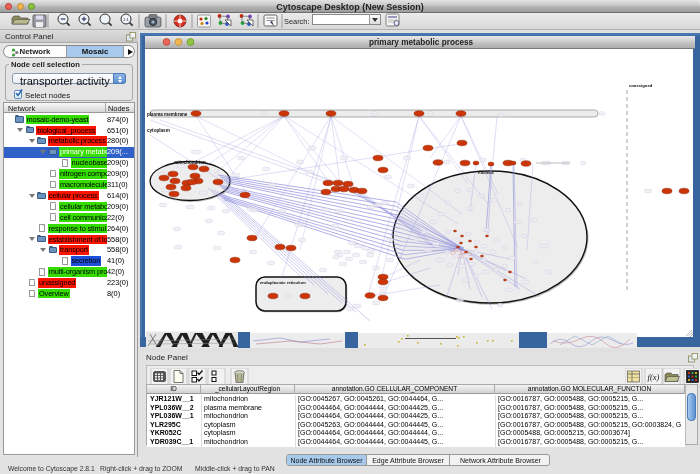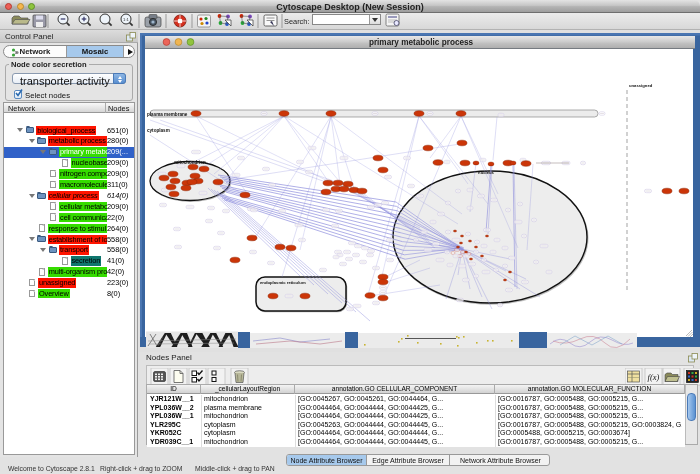--- a/index.html
+++ b/index.html
@@ -641,40 +641,46 @@
           <circle cx="6" cy="4.5" r="1.6" fill="#888"></circle>
           <circle cx="2.5" cy="7" r="1.6" fill="#3a3"></circle>
           <path d="M2.5,2 L6,4.5 L2.5,7" stroke="#666" stroke-width="0.6" fill="none"></path>
         </svg>
     <div class="abs" style="left:62px;top:0;width:57px;height:13px;background:#a6c9ec;border-left:1px solid #999;font-size:7.8px;font-weight:bold;color:#111;text-align:center;line-height:12px;">Mosaic</div>
     <div class="abs" style="left:119px;top:0;width:13px;height:13px;border-left:1px solid #999;">
       <div class="abs" style="left:3.5px;top:3px;width:0;height:0;border-top:3.5px solid transparent;border-bottom:3.5px solid transparent;border-left:5.5px solid #111;"></div>
     </div>
   </div>
   <div class="abs" style="left:5px;top:34px;width:128px;height:37px;border:1px solid #aaa;border-radius:3px;"></div>
-  <div class="abs" style="left:9px;top:29.5px;background:#e4e4e4;padding:0 2px;font-size:7.6px;font-weight:bold;color:#222;">Node color secretion</div>
+  <div class="abs" style="left:9px;top:29.5px;background:#e4e4e4;padding:0 2px;font-size:7.6px;font-weight:bold;color:#222;">Node cell selection</div>
   <div class="abs" style="left:12px;top:43px;width:114px;height:11px;background:linear-gradient(#fff,#e8eef6);border:1px solid #8a9ab0;border-radius:3px;">
     <div class="abs" style="left:7px;top:1px;font-size:11px;color:#111;">transporter activity</div>
     <div class="abs" style="right:-1px;top:-1px;width:13px;height:11px;background:linear-gradient(#8db6e4,#5a8fd0);border:1px solid #4a7ab8;border-radius:0 3px 3px 0;">
       <div class="abs" style="left:3.5px;top:1.5px;width:0;height:0;border-left:2.5px solid transparent;border-right:2.5px solid transparent;border-bottom:3px solid #fff;"></div>
       <div class="abs" style="left:3.5px;top:6px;width:0;height:0;border-left:2.5px solid transparent;border-right:2.5px solid transparent;border-top:3px solid #fff;"></div>
     </div>
   </div>
   <div class="abs" style="left:13.5px;top:60px;width:8.5px;height:8.5px;background:linear-gradient(#fff,#dce8f4);border:1px solid #5a8ac0;border-radius:2px;"></div>
   <svg class="abs" style="left:14px;top:58px;" width="10" height="10" viewBox="0 0 10 10">
         <path d="M2,5 L4,7.5 L8,1.5" stroke="#2a6ab0" stroke-width="1.6" fill="none"></path>
       </svg>
   <div class="abs" style="left:25px;top:60.5px;font-size:7.8px;color:#111;">Select nodes</div>
   <div class="abs" style="left:3px;top:72px;width:132px;height:353px;background:#fff;border:1px solid #999;overflow:hidden;">
     <div class="abs" style="left:0;top:0;width:132px;height:10px;background:linear-gradient(#f8f8f8,#d6d6d6);border-bottom:1px solid #999;">
       <div class="abs" style="left:4px;top:1px;font-size:7.4px;color:#111;">Network</div>
       <div class="abs" style="left:101px;top:0;width:1px;height:10px;background:#aaa;"></div>
       <div class="abs" style="left:104px;top:1px;font-size:7.4px;color:#111;">Nodes</div>
     </div>
     <div class="abs" style="left:0;top:-102px;width:132px;height:455px;">
+          <div style="position:absolute;left:0;top:113.0px;width:132px;height:10.9px;">
+            <div style="position:absolute;left:11px;top:2.4px;width:8.6px;height:6.2px;background:#6d93c0;border:0.5px solid #3a5a80;border-radius:1px;"></div>
+            <div style="position:absolute;left:11px;top:1.4px;width:4px;height:2px;background:#6d93c0;border:0.5px solid #3a5a80;border-radius:1px;"></div>
+            <div style="position:absolute;left:21.5px;top:0.7px;max-width:82px;overflow:hidden;white-space:nowrap;background:#35dc00;color:#000;font-size:7.4px;letter-spacing:-0.15px;line-height:9.4px;padding:0 1px;">mosaic-demo-yeast</div>
+            <div style="position:absolute;left:103px;top:0.7px;font-size:7.4px;line-height:9.4px;color:#000;">874(0)</div>
+          </div>
           <div style="position:absolute;left:0;top:123.9px;width:132px;height:10.9px;padding-left:8px;">
             <div style="position:absolute;left:13px;top:3.5px;width:0;height:0;border-left:3.2px solid transparent;border-right:3.2px solid transparent;border-top:4.5px solid #777;"></div>
             <div style="position:absolute;left:21.8px;top:2.4px;width:8.6px;height:6.2px;background:#6d93c0;border:0.5px solid #3a5a80;border-radius:1px;"></div>
             <div style="position:absolute;left:21.8px;top:1.4px;width:4px;height:2px;background:#6d93c0;border:0.5px solid #3a5a80;border-radius:1px;"></div>
             <div style="position:absolute;left:32.3px;top:0.7px;max-width:71px;overflow:hidden;white-space:nowrap;background:#ff1400;color:#000;font-size:7.4px;letter-spacing:-0.15px;line-height:9.4px;padding:0 1px;">biological_process</div>
             <div style="position:absolute;left:103px;top:0.7px;font-size:7.4px;line-height:9.4px;color:#000;text-align:center;">651(0)</div>
           </div>
           <div style="position:absolute;left:0;top:134.8px;width:132px;height:10.9px;">
             <div style="position:absolute;left:24.5px;top:3.5px;width:0;height:0;border-left:3.2px solid transparent;border-right:3.2px solid transparent;border-top:4.5px solid #777;"></div>
             <div style="position:absolute;left:33.2px;top:2.4px;width:8.6px;height:6.2px;background:#6d93c0;border:0.5px solid #3a5a80;border-radius:1px;"></div>
@@ -700,21 +706,21 @@
             <div style="position:absolute;left:49.6px;top:1.2px;width:0;height:0;border-left:2.5px solid transparent;border-bottom:2.5px solid #ccc;"></div>
             <div style="position:absolute;left:55.1px;top:0.7px;max-width:48px;overflow:hidden;white-space:nowrap;background:#35dc00;color:#000;font-size:7.4px;letter-spacing:-0.15px;line-height:9.4px;padding:0 1px;">nitrogen compo</div>
             <div style="position:absolute;left:103px;top:0.7px;font-size:7.4px;line-height:9.4px;color:#000;">209(0)</div>
           </div>
           <div style="position:absolute;left:0;top:178.4px;width:140px;height:10.9px;">
             <div style="position:absolute;left:46.1px;top:1.2px;width:6px;height:7.8px;background:#fff;border:0.6px solid #999;"></div>
             <div style="position:absolute;left:49.6px;top:1.2px;width:0;height:0;border-left:2.5px solid transparent;border-bottom:2.5px solid #ccc;"></div>
             <div style="position:absolute;left:55.1px;top:0.7px;max-width:48px;overflow:hidden;white-space:nowrap;background:#35dc00;color:#000;font-size:7.4px;letter-spacing:-0.15px;line-height:9.4px;padding:0 1px;">macromolecule</div>
             <div style="position:absolute;left:103px;top:0.7px;font-size:7.4px;line-height:9.4px;color:#000;">311(0)</div>
           </div>
-          <div style="position:absolute;left:0;top:189.3px;width:142px;height:10.9px;font-style:italic;">
+          <div style="position:absolute;left:0;top:189.3px;width:142px;height:10.9px;">
             <div style="position:absolute;left:24.5px;top:3.5px;width:0;height:0;border-left:3.2px solid transparent;border-right:3.2px solid transparent;border-top:4.5px solid #777;"></div>
             <div style="position:absolute;left:33.2px;top:2.4px;width:8.6px;height:6.2px;background:#6d93c0;border:0.5px solid #3a5a80;border-radius:1px;"></div>
             <div style="position:absolute;left:33.2px;top:1.4px;width:4px;height:2px;background:#6d93c0;border:0.5px solid #3a5a80;border-radius:1px;"></div>
             <div style="position:absolute;left:43.7px;top:0.7px;max-width:59px;overflow:hidden;white-space:nowrap;background:#ff1400;color:#000;font-size:7.4px;letter-spacing:-0.15px;line-height:9.4px;padding:0 1px;">cellular process</div>
             <div style="position:absolute;left:103px;top:0.7px;font-size:7.4px;line-height:9.4px;color:#000;">614(0)</div>
           </div>
           <div style="position:absolute;left:0;top:200.2px;width:132px;height:10.9px;">
             <div style="position:absolute;left:46.1px;top:1.2px;width:6px;height:7.8px;background:#fff;border:0.6px solid #999;"></div>
             <div style="position:absolute;left:49.6px;top:1.2px;width:0;height:0;border-left:2.5px solid transparent;border-bottom:2.5px solid #ccc;"></div>
             <div style="position:absolute;left:55.1px;top:0.7px;max-width:48px;overflow:hidden;white-space:nowrap;background:#35dc00;color:#000;font-size:7.4px;letter-spacing:-0.15px;line-height:9.4px;padding:0 1px;">cellular metabol</div>
@@ -742,21 +748,21 @@
           <div style="position:absolute;left:0;top:243.8px;width:132px;height:10.9px;">
             <div style="position:absolute;left:36px;top:3.5px;width:0;height:0;border-left:3.2px solid transparent;border-right:3.2px solid transparent;border-top:4.5px solid #777;"></div>
             <div style="position:absolute;left:44.6px;top:2.4px;width:8.6px;height:6.2px;background:#6d93c0;border:0.5px solid #3a5a80;border-radius:1px;"></div>
             <div style="position:absolute;left:44.6px;top:1.4px;width:4px;height:2px;background:#6d93c0;border:0.5px solid #3a5a80;border-radius:1px;"></div>
             <div style="position:absolute;left:55.1px;top:0.7px;max-width:48px;overflow:hidden;white-space:nowrap;background:#ff1400;color:#000;font-size:7.4px;letter-spacing:-0.15px;line-height:9.4px;padding:0 1px;">transport</div>
             <div style="position:absolute;left:103px;top:0.7px;font-size:7.4px;line-height:9.4px;color:#000;">558(0)</div>
           </div>
           <div style="position:absolute;left:0;top:254.7px;width:132px;height:10.9px;">
             <div style="position:absolute;left:57.5px;top:1.2px;width:6px;height:7.8px;background:#fff;border:0.6px solid #999;"></div>
             <div style="position:absolute;left:61px;top:1.2px;width:0;height:0;border-left:2.5px solid transparent;border-bottom:2.5px solid #ccc;"></div>
-            <div style="position:absolute;left:66.5px;top:0.7px;max-width:36px;overflow:hidden;white-space:nowrap;background:#0f766e;color:#000;font-size:7.4px;letter-spacing:-0.15px;line-height:9.4px;padding:0 1px;">secretion</div>
+            <div style="position:absolute;left:66.5px;top:0.7px;max-width:36px;overflow:hidden;white-space:nowrap;background:#1d4ed8;color:#000;font-size:7.4px;letter-spacing:-0.15px;line-height:9.4px;padding:0 1px;">secretion</div>
             <div style="position:absolute;left:103px;top:0.7px;font-size:7.4px;line-height:9.4px;color:#000;">41(0)</div>
           </div>
           <div style="position:absolute;left:0;top:265.6px;width:120px;height:10.9px;">
             <div style="position:absolute;left:34.7px;top:1.2px;width:6px;height:7.8px;background:#fff;border:0.6px solid #999;"></div>
             <div style="position:absolute;left:38.2px;top:1.2px;width:0;height:0;border-left:2.5px solid transparent;border-bottom:2.5px solid #ccc;"></div>
             <div style="position:absolute;left:43.7px;top:0.7px;max-width:59px;overflow:hidden;white-space:nowrap;background:#35dc00;color:#000;font-size:7.4px;letter-spacing:-0.15px;line-height:9.4px;padding:0 1px;">multi-organism pro</div>
             <div style="position:absolute;left:103px;top:0.7px;font-size:7.4px;line-height:9.4px;color:#000;">42(0)</div>
           </div>
           <div style="position:absolute;left:0;top:276.5px;width:132px;height:10.9px;">
             <div style="position:absolute;left:25.0px;top:1.2px;width:6px;height:7.8px;background:#fff;border:0.6px solid #999;"></div>
@@ -768,21 +774,21 @@
             <div style="position:absolute;left:25.0px;top:1.2px;width:6px;height:7.8px;background:#fff;border:0.6px solid #999;"></div>
             <div style="position:absolute;left:28.5px;top:1.2px;width:0;height:0;border-left:2.5px solid transparent;border-bottom:2.5px solid #ccc;"></div>
             <div style="position:absolute;left:34.0px;top:0.7px;max-width:69px;overflow:hidden;white-space:nowrap;background:#35dc00;color:#000;font-size:7.4px;letter-spacing:-0.15px;line-height:9.4px;padding:0 1px;">Overview</div>
             <div style="position:absolute;left:103px;top:0.7px;font-size:7.4px;line-height:9.4px;color:#000;">8(0)</div>
           </div>
         </div>
   </div>
 </div>
 
 <div class="abs" style="left:140px;top:352px;width:560px;height:101px;background:#e2e2e2;">
-  <div class="abs" style="left:6px;top:1px;font-size:8px;color:#222;">Nodes Panel</div>
+  <div class="abs" style="left:6px;top:1px;font-size:8px;color:#222;">Node Panel</div>
   <svg class="abs" style="left:548px;top:1px;" width="10" height="10" viewBox="0 0 10 10">
         <rect x="0.5" y="3" width="6" height="6" fill="#dce8f4" stroke="#8a8a50" stroke-width="0.8"></rect>
         <rect x="4" y="0.5" width="5.5" height="5.5" fill="#eef4fa" stroke="#8a8a50" stroke-width="0.8"></rect>
       </svg>
   <div class="abs" style="left:6px;top:13px;width:548px;height:21px;background:#ededed;border:1px solid #bbb;">
     <svg class="abs" style="left:0;top:1.5px;" width="110" height="18" viewBox="0 0 110 18">
           <g transform="translate(4,0)">
             <rect x="0" y="0" width="17" height="17" fill="#f2f2f2" stroke="#bbb" stroke-width="0.7"></rect>
             <rect x="2.5" y="3.5" width="12" height="10" rx="1.5" fill="#555" stroke="#222" stroke-width="0.6"></rect>
             <g fill="#eee">

